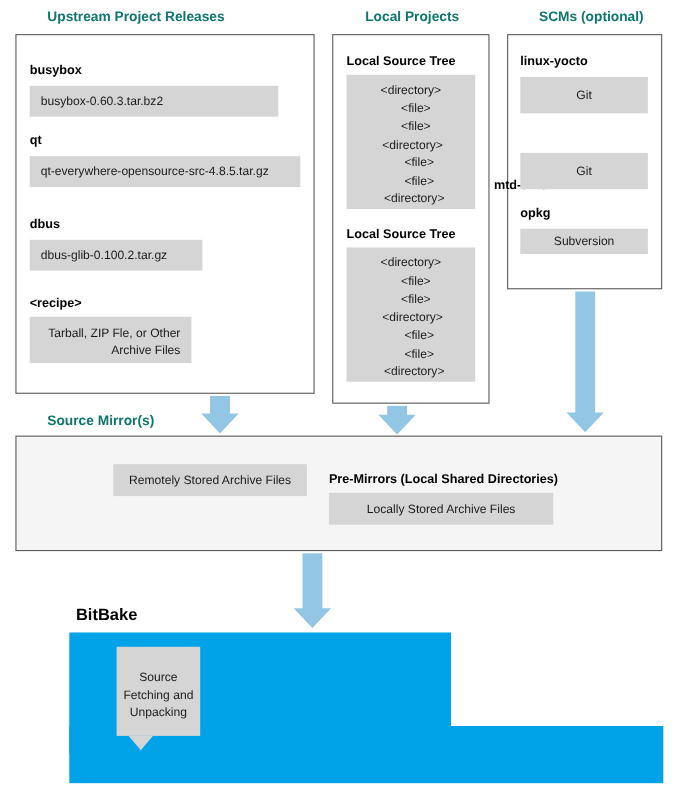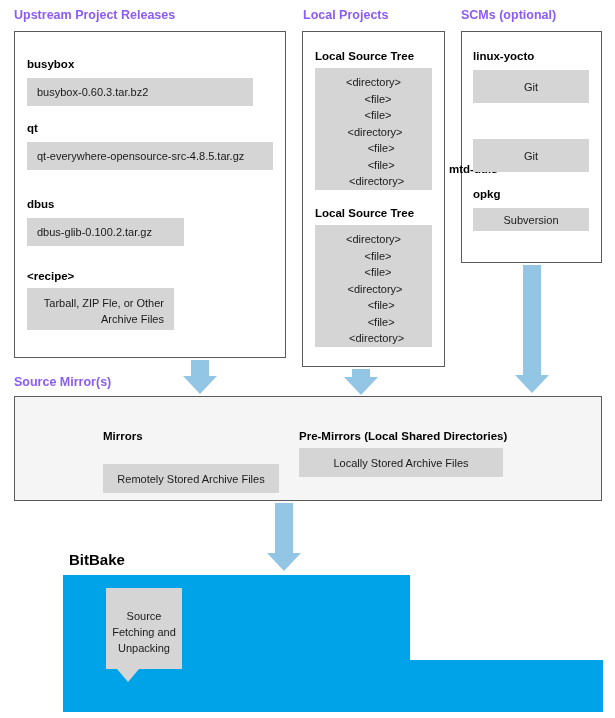--- a/index.html
+++ b/index.html
@@ -15,22 +15,23 @@
     font-size: 11px;
     color: #000000;
     overflow: hidden;
   }
   .abs { position: absolute; }
 
   
   .col-title {
     font-size: 12.5px;
     font-weight: bold;
-    color: #8b5cf6;
+    color: #0f766e;
     white-space: nowrap;
+    margin-left: 29px;
   }
 
   
   .panel {
     background: #ffffff;
     border: 1px solid #5a5a5a;
     box-sizing: border-box;
   }
 
   .panel-upstream { left: 14px; top: 31px; width: 272px; height: 327px; }
@@ -194,21 +195,21 @@
 </div>
 
 <div class="abs arrow" style="left:512px; top:265px; width:40px; height:130px;">
   <div class="stem" style="left:11px; top:0; width:18px; height:112px;"></div>
   <div class="head" style="left:3px; top:110px;"></div>
 </div>
 
 <div class="abs panel panel-mirror" style="background:#f5f5f5;"></div>
 
 <div class="abs mirror-label" style="left:103px; top:430px;">Mirrors</div>
-<div class="abs gray-box center" style="left:103px; top:464px; width:176px; height:29px;">Remotely Stored Archive Files</div>
+<div class="abs gray-box center" style="left:103px; top:422px; width:176px; height:29px;">Remotely Stored Archive Files</div>
 
 <div class="abs mirror-label" style="left:299px; top:430px;">Pre-Mirrors (Local Shared Directories)</div>
 <div class="abs gray-box center" style="left:299px; top:448px; width:204px; height:29px;">Locally Stored Archive Files</div>
 
 <div class="abs arrow" style="left:264px; top:503px; width:40px; height:70px;">
   <div class="stem" style="left:11px; top:0; width:18px; height:52px;"></div>
   <div class="head" style="left:3px; top:50px;"></div>
 </div>
 
 <div class="abs blue-shape-top"></div>

